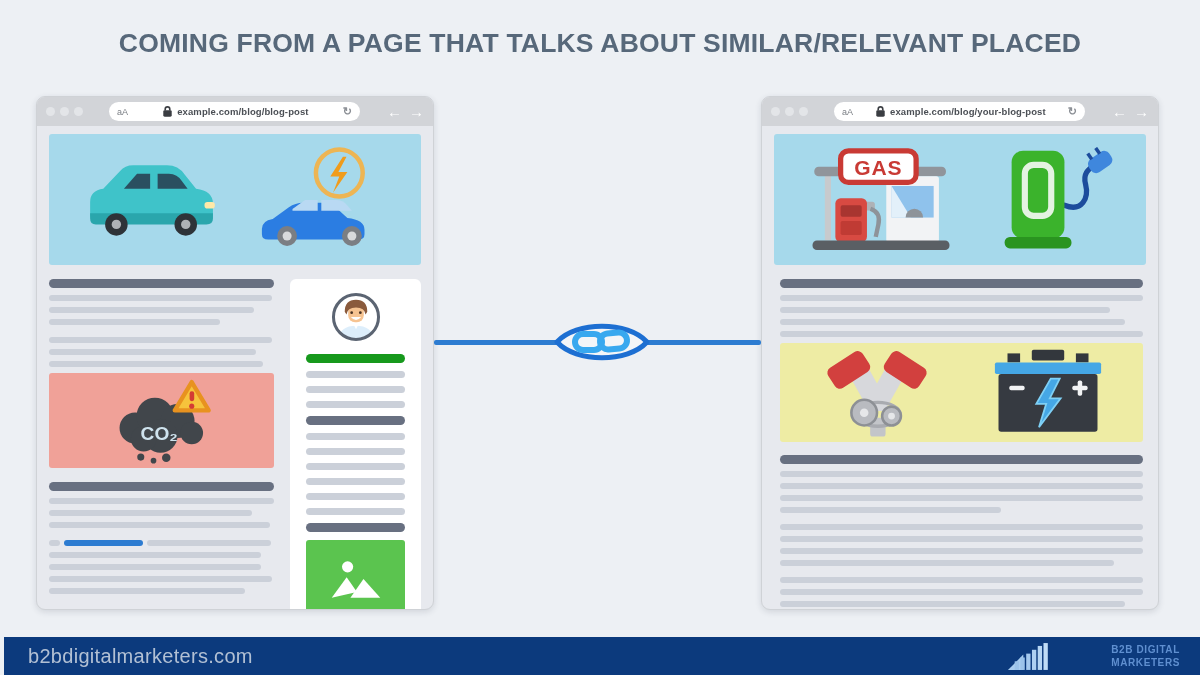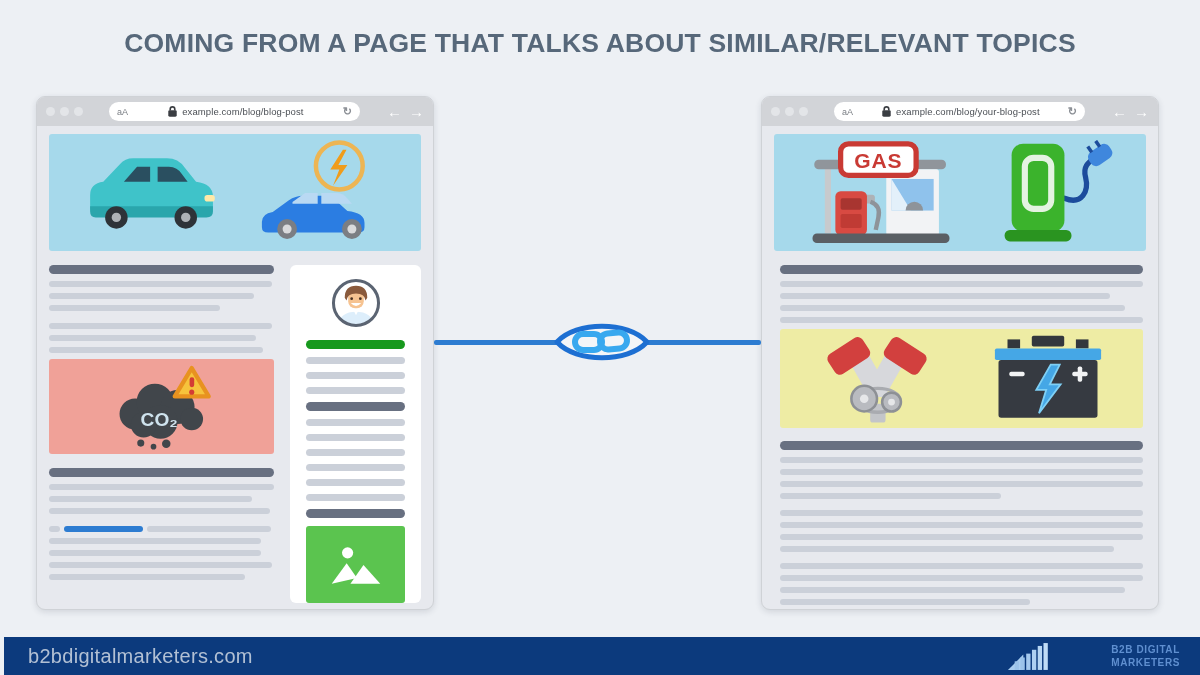--- a/index.html
+++ b/index.html
@@ -19,27 +19,27 @@
   .browser.left{left:36px;}
   .browser.right{left:761px;}
   .chrome{height:29px;background:var(--chrome-bg,#d2d4d8);display:flex;align-items:center;
           padding:0 9px;box-sizing:border-box;gap:18px;}
   .dots{display:flex;gap:5px;margin-right:8px;}
   .dot{width:9px;height:9px;border-radius:50%;background:#e3e5e8;}
   .urlbar{flex:1;height:19px;background:#fff;border-radius:10px;display:flex;align-items:center;
           padding:0 8px;box-sizing:border-box;font-size:9.5px;color:#4b4f55;}
   .reader{color:#7b7f85;font-size:9px;margin-right:auto;}
   .urlmid{display:flex;align-items:center;gap:4px;margin:0 auto;}
-  .urltext{font-weight:400;letter-spacing:.1px;white-space:nowrap;}
+  .urltext{font-weight:700;letter-spacing:.1px;white-space:nowrap;}
   .refresh{margin-left:auto;color:#8c9096;font-size:11px;font-weight:700;}
   .navarrows{display:flex;gap:7px;margin-left:9px;color:#fff;font-size:15px;font-weight:700;}
   .content{height:485px;padding:8px 12px 0;box-sizing:border-box;overflow:hidden;}
 
   .hero{height:115px;border-radius:3px;background:var(--hero-bg,#a6d9eb);
-        display:flex;align-items:center;justify-content:space-around;padding:1px 14px;}
+        display:flex;align-items:center;justify-content:space-around;padding:8px 14px;}
   .hero svg{display:block;}
 
   .cols{display:flex;margin-top:14px;gap:16px;}
   .maincol{flex:1;min-width:0;}
   .right .maincol{margin:14px 3px 0 6px;}
 
   
   .sk-line{border-radius:4px;margin-bottom:6px;background:var(--gray-bar,#cbd0d9);}
   .sk-line.dark{background:var(--dark-bar,#687081);border-radius:5px;}
   .sk-line.green{background:var(--green-btn,#17991d);border-radius:5px;}
@@ -74,21 +74,21 @@
   .brand{display:flex;align-items:center;gap:8px;}
   .brand-text{color:#5f8fd0;font-weight:700;font-size:10px;line-height:1.3;letter-spacing:.6px;}
   .brand-text span{display:block;margin-left:48px;}
 </style>
 </head>
 <body>
 
 <div class="stage">
 
   <h1 class="title">
-    <span>COMING FROM A PAGE THAT TALKS ABOUT SIMILAR/RELEVANT TOPICS</span>
+    <span>COMING FROM A PAGE THAT TALKS ABOUT SIMILAR/RELEVANT PLACED</span>
   </h1>
 
   <div class="browser left">
     <div class="chrome">
       <div class="dots">
         <span class="dot"></span>
         <span class="dot"></span>
         <span class="dot"></span>
       </div>
       <div class="urlbar">

